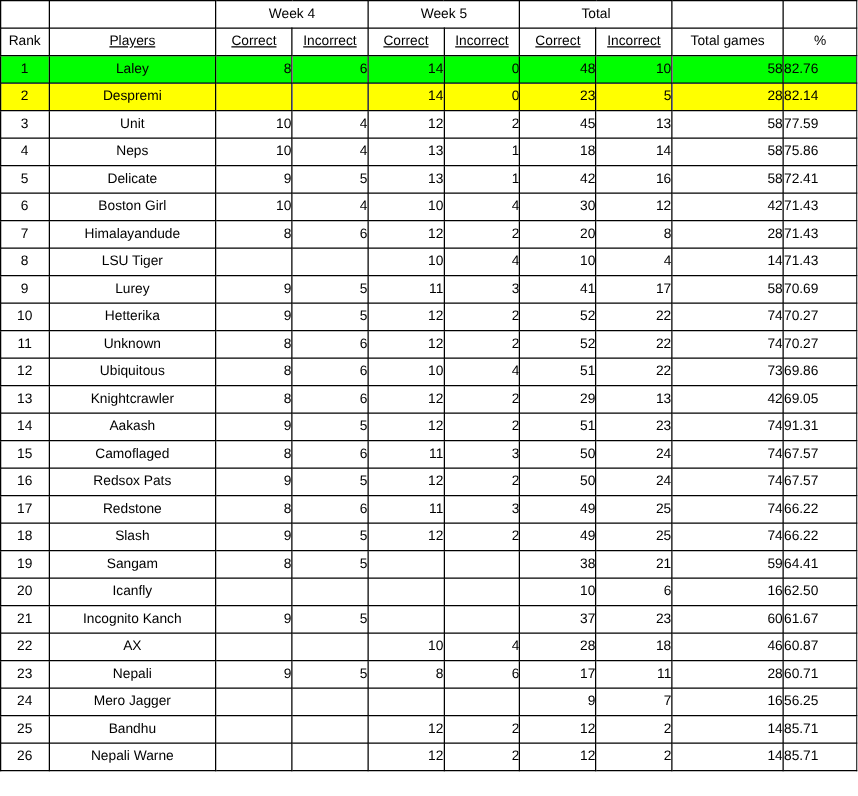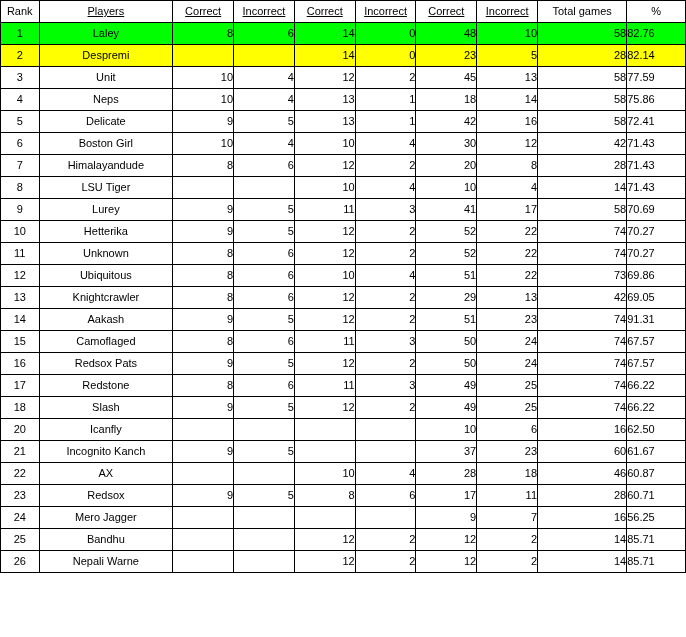--- a/index.html
+++ b/index.html
@@ -96,20 +96,29 @@
     <col class="c-num">
     <col class="c-num">
     <col class="c-num">
     <col class="c-num">
     <col class="c-num">
     <col class="c-num">
     <col class="c-total">
     <col class="c-pct">
   </colgroup>
   <tbody id="sheet-body">
+    <tr>
+      <td class="blank-cell"></td>
+      <td class="blank-cell"></td>
+      <td class="wk-head" colspan="2">Week 4</td>
+      <td class="wk-head" colspan="2">Week 5</td>
+      <td class="wk-head" colspan="2">Total</td>
+      <td class="blank-cell"></td>
+      <td class="blank-cell"></td>
+    </tr>
     <tr>
       <td class="rank-head">Rank</td>
       <td class="players-head">Players</td>
       <td class="sub-head">Correct</td>
       <td class="sub-head">Incorrect</td>
       <td class="sub-head">Correct</td>
       <td class="sub-head">Incorrect</td>
       <td class="sub-head">Correct</td>
       <td class="sub-head">Incorrect</td>
       <td class="pct-head">Total games</td>
@@ -325,20 +334,32 @@
         <td class="num">9</td>
         <td class="num">5</td>
         <td class="num">12</td>
         <td class="num">2</td>
         <td class="num">49</td>
         <td class="num">25</td>
         <td class="num">74</td>
         <td class="pct">66.22</td>
       </tr>
       <tr>
+        <td class="rank">19</td>
+        <td class="player">Sangam</td>
+        <td class="num">8</td>
+        <td class="num">5</td>
+        <td class="num"></td>
+        <td class="num"></td>
+        <td class="num">38</td>
+        <td class="num">21</td>
+        <td class="num">59</td>
+        <td class="pct">64.41</td>
+      </tr>
+      <tr>
         <td class="rank">20</td>
         <td class="player">Icanfly</td>
         <td class="num"></td>
         <td class="num"></td>
         <td class="num"></td>
         <td class="num"></td>
         <td class="num">10</td>
         <td class="num">6</td>
         <td class="num">16</td>
         <td class="pct">62.50</td>
@@ -362,21 +383,21 @@
         <td class="num"></td>
         <td class="num">10</td>
         <td class="num">4</td>
         <td class="num">28</td>
         <td class="num">18</td>
         <td class="num">46</td>
         <td class="pct">60.87</td>
       </tr>
       <tr>
         <td class="rank">23</td>
-        <td class="player">Redsox</td>
+        <td class="player">Nepali</td>
         <td class="num">9</td>
         <td class="num">5</td>
         <td class="num">8</td>
         <td class="num">6</td>
         <td class="num">17</td>
         <td class="num">11</td>
         <td class="num">28</td>
         <td class="pct">60.71</td>
       </tr>
       <tr>

